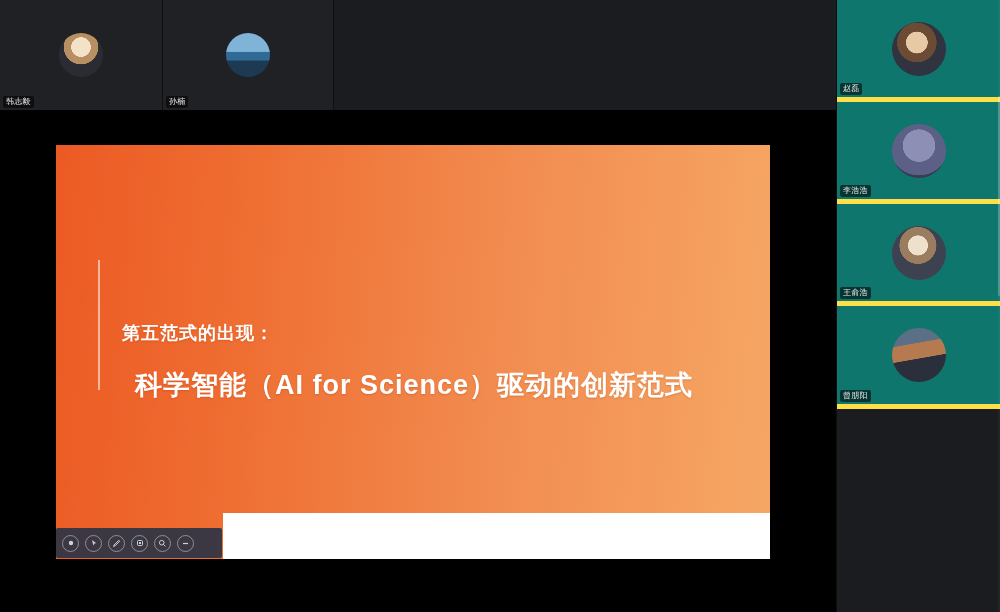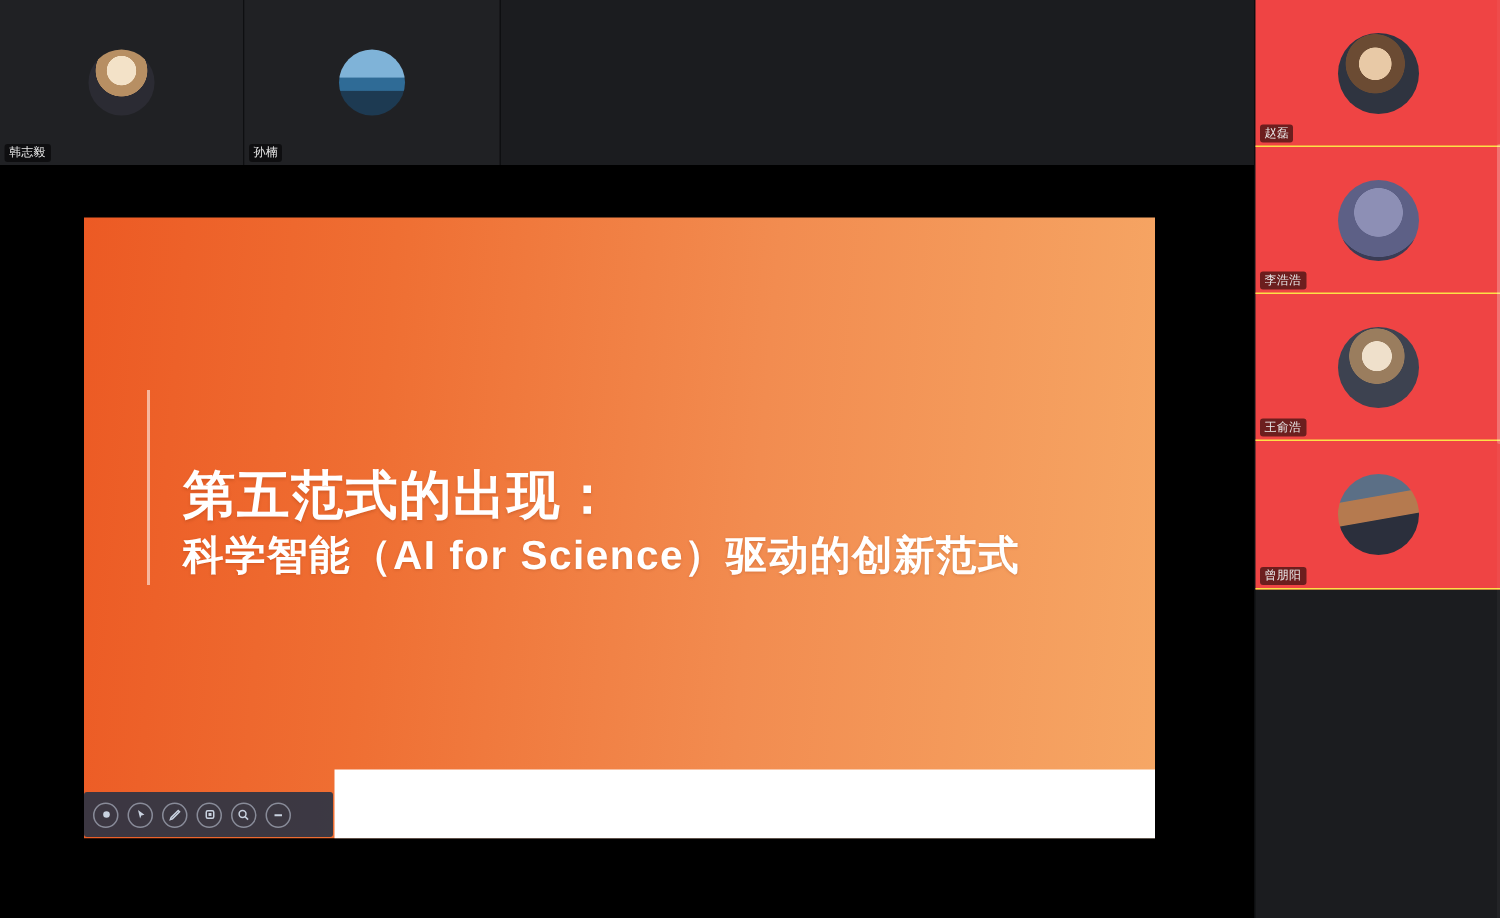--- a/index.html
+++ b/index.html
@@ -71,40 +71,40 @@
 
   
   #stage{position:absolute;left:0;top:110px;width:836px;height:502px;background:#000;}
   #stage-inner{position:absolute;left:56px;top:35px;width:714px;height:414px;
       background:linear-gradient(95deg,#ec5a24 0%,#ef6f33 28%,#f28c50 62%,#f6a765 100%);
       overflow:hidden;}
   #accent-rule{position:absolute;left:42px;top:115px;width:2px;height:130px;
       background:rgba(255,255,255,.55);}
   .slide-title{position:absolute;left:66px;color:#fff;font-weight:bold;
       letter-spacing:1px;text-shadow:0 1px 2px rgba(140,50,10,.25);white-space:nowrap;}
-  #slide-line1{top:162px;font-size:35px;text-align:right;}
-  #slide-line2{top:207px;font-size:27px;}
+  #slide-line1{top:176px;font-size:18px;text-align:right;}
+  #slide-line2{top:222px;font-size:27px;margin-left:13px;}
   #white-panel{position:absolute;left:167px;top:368px;width:547px;height:68px;
       background:#fff;}
   #stage-letterbox{position:absolute;left:0;top:449px;width:836px;height:53px;background:#000;}
 
   
   #stage-toolbar{position:absolute;left:56px;top:418px;width:160px;height:30px;
       background:rgba(44,52,68,.92);display:flex;align-items:center;
       padding-left:6px;gap:6px;border-radius:2px;}
   .tool-btn{width:15px;height:15px;border-radius:50%;
       border:1px solid rgba(200,210,225,.55);display:flex;align-items:center;
       justify-content:center;color:#c9d2e0;font-size:8px;line-height:1;}
   .tool-btn svg{display:block;}
 
   
   #sidebar{position:absolute;left:836px;top:0;width:164px;height:612px;
       background:#1b1c1f;border-left:1px solid #0d0e10;}
   .side-cell{position:relative;width:164px;height:97px;
-      border-bottom:1px solid #fde047;background:#ef4444;overflow:hidden;}
+      border-bottom:5px solid #fde047;background:#0f766e;overflow:hidden;}
   .av-md{width:54px;height:54px;}
   .side-cell .name-tag{font-size:8px;}
   #scroll-track{position:absolute;right:0;top:0;width:3px;height:612px;
       background:rgba(255,255,255,.04);}
   #scroll-thumb{position:absolute;right:0;top:96px;width:3px;height:200px;
       background:rgba(255,255,255,.22);border-radius:2px;}
 </style>
 </head>
 <body>
 

